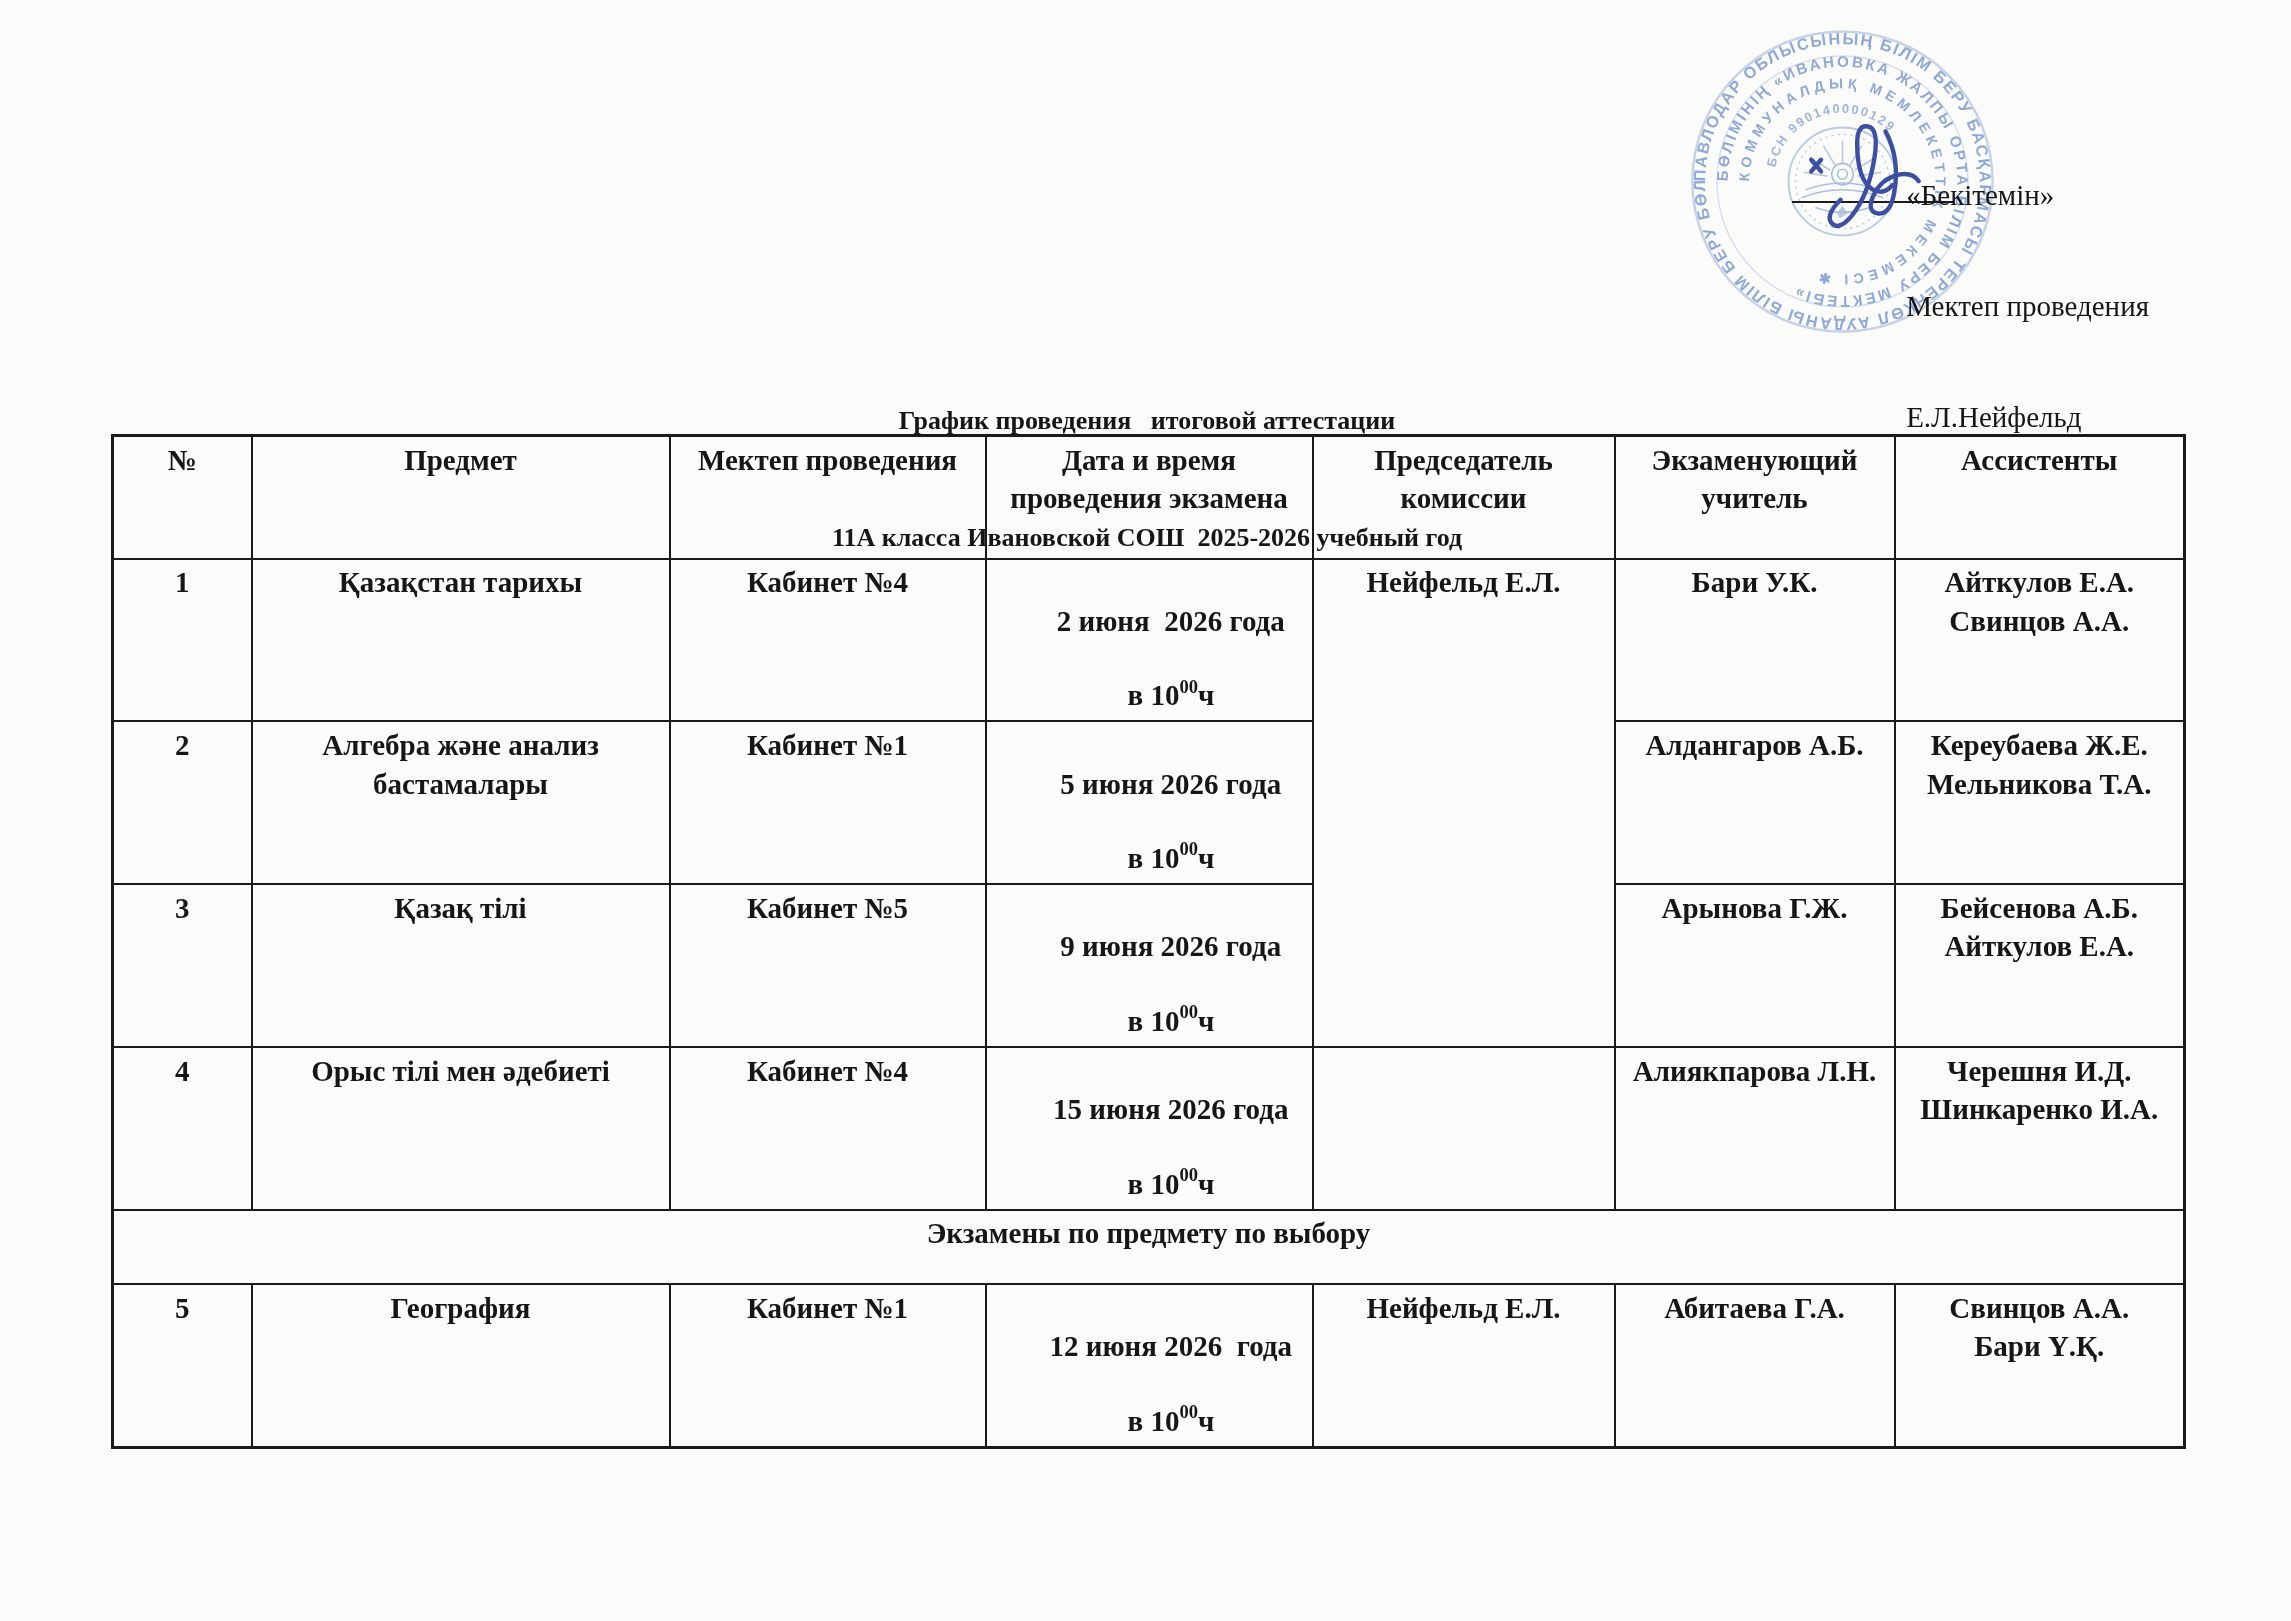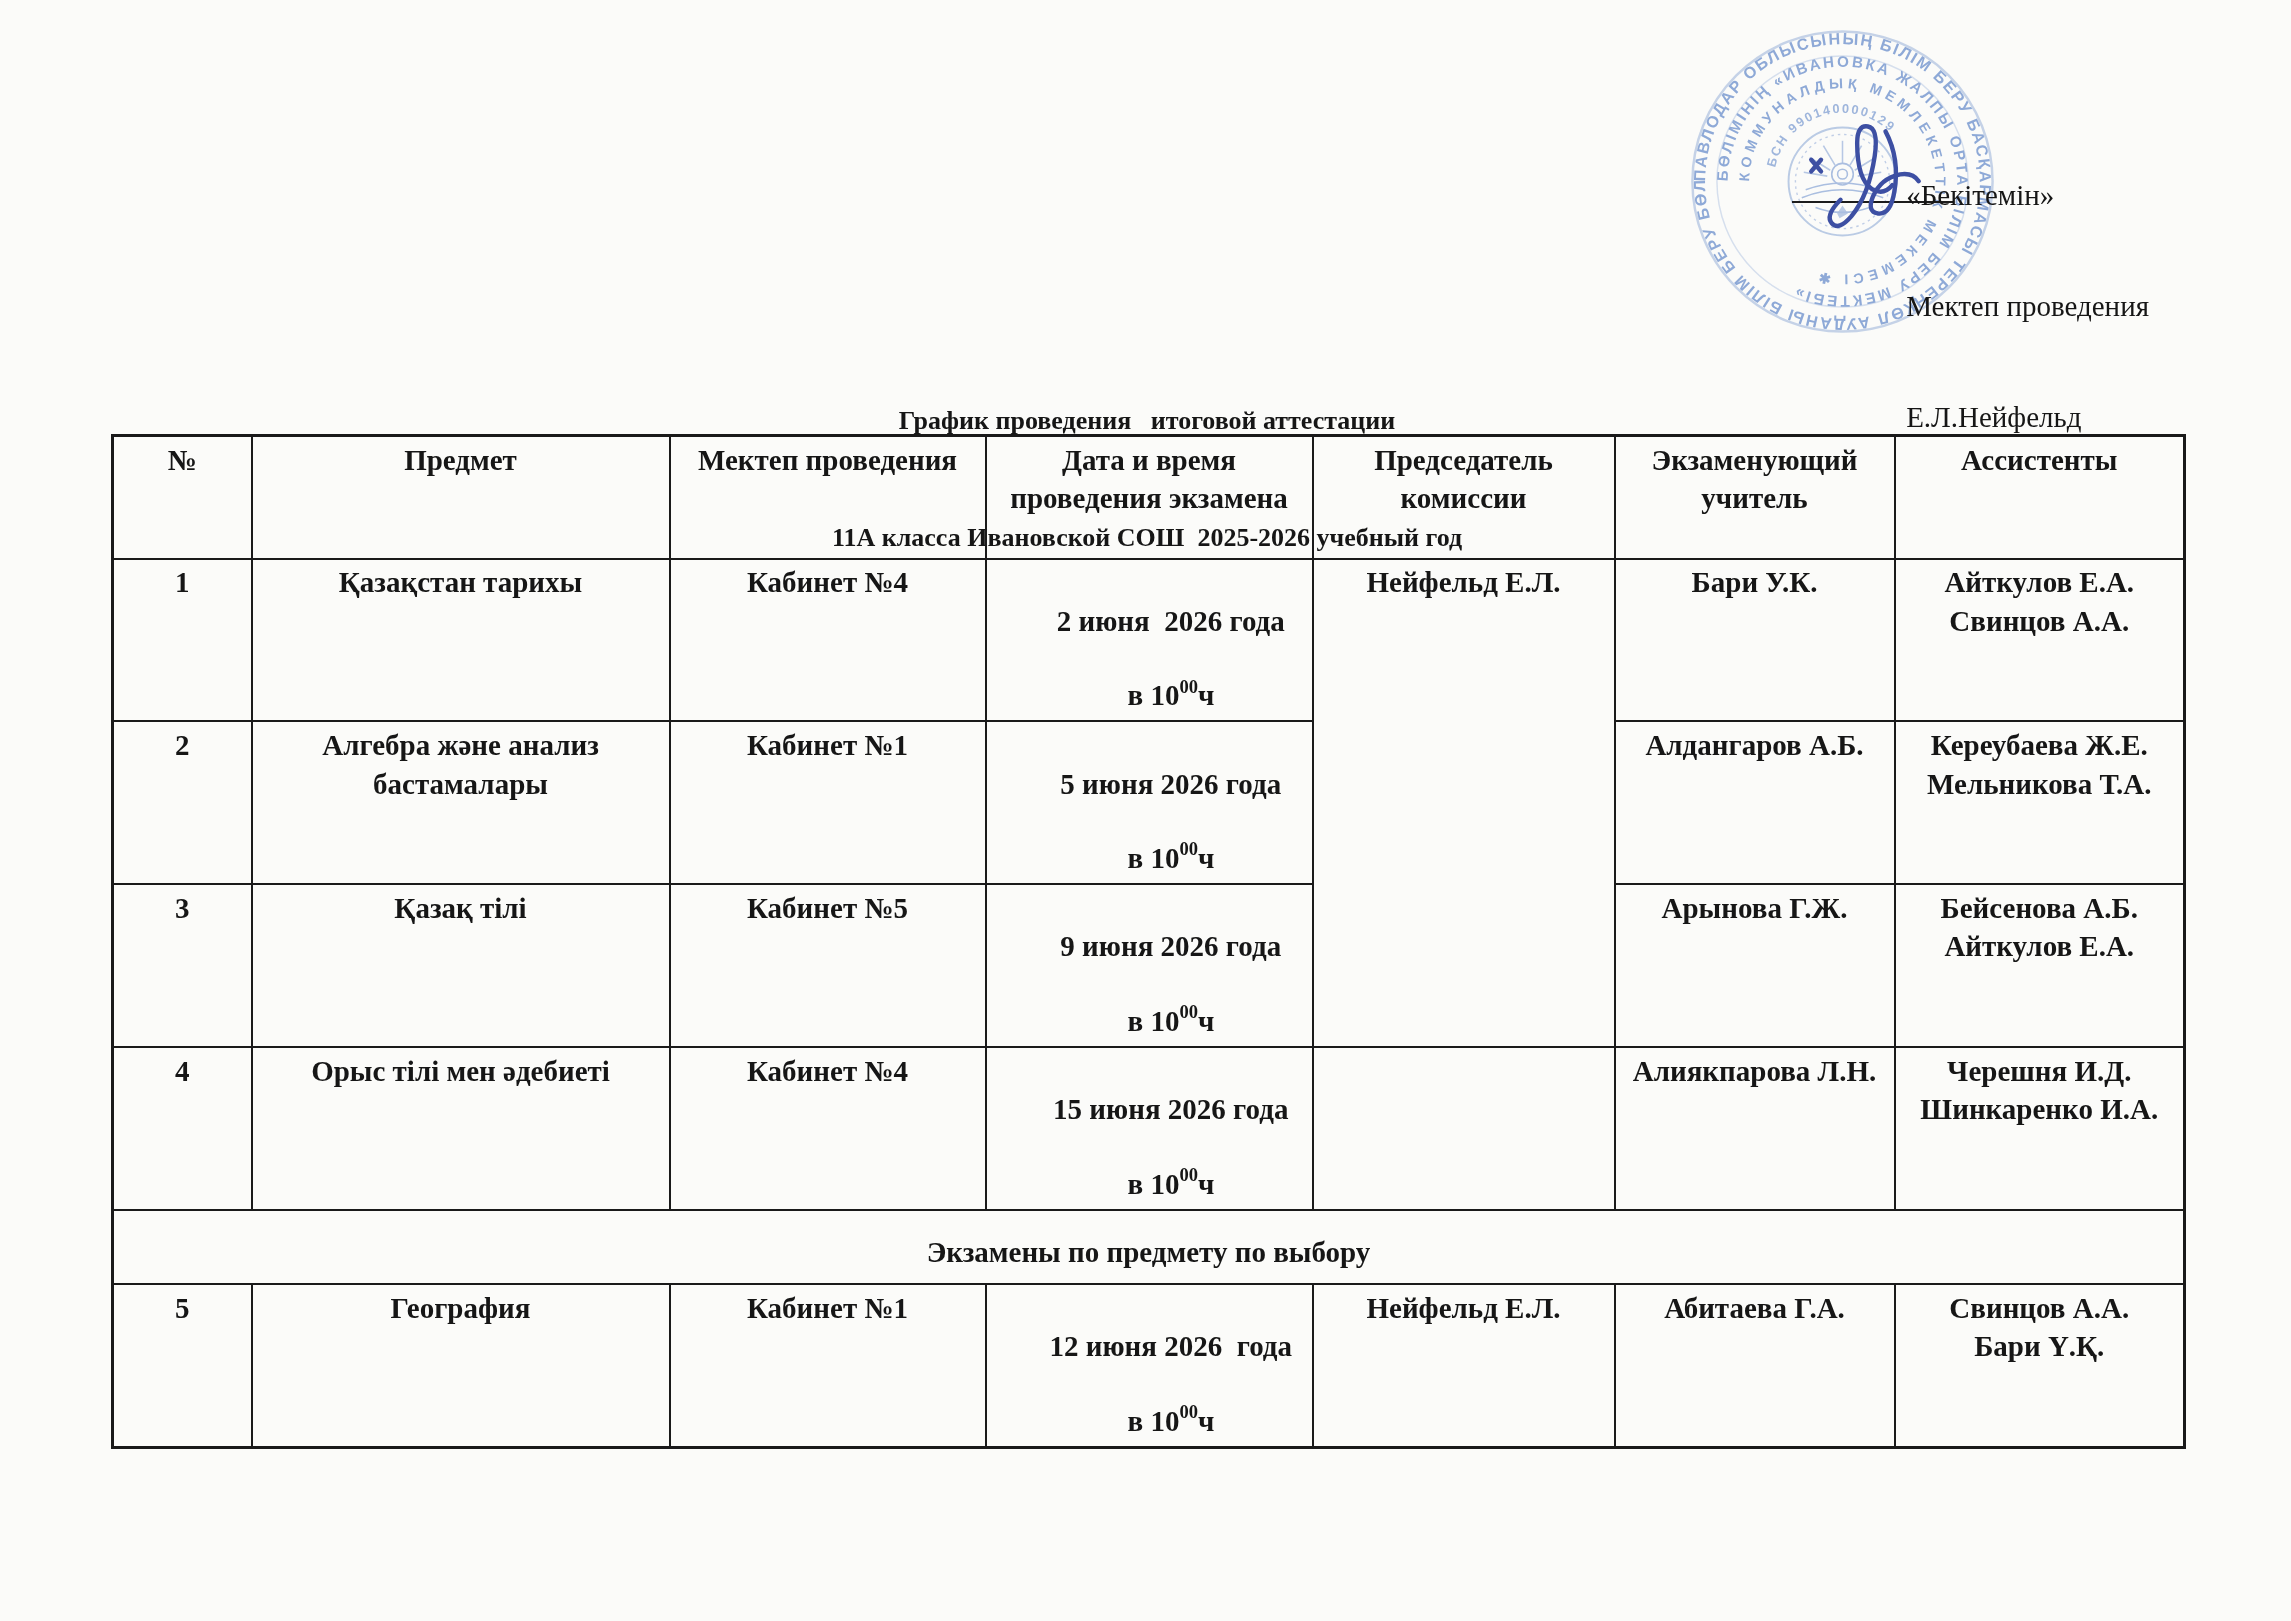--- a/index.html
+++ b/index.html
@@ -56,21 +56,21 @@
   tr.r4{height:134px;} tr.sec{height:74px;} tr.r5{height:115px;}
   td.datecell{position:relative; white-space:pre;}
   .date-time{
     position:absolute; bottom:5.9px; left:0; right:11px;
     text-align:center; transform:translateX(27.4px);
     white-space:normal;
   }
   .date-time sup{font-size:0.64em; position:relative; top:-2px;}
   tr.sec td{
     border-top:2.9px solid #1a1a1a; border-bottom:2.9px solid #1a1a1a;
-    text-align:center; vertical-align:top; padding-top:22px;
+    text-align:center; vertical-align:top; padding-top:3px;
   }
 </style>
 </head>
 <body>
 
 <svg class="stamp" width="309" height="309" viewBox="0 0 315 315">
   <defs>
     <path id="ringOuter" d="M 17.5,157.5 a 140,140 0 1,1 280,0 a 140,140 0 1,1 -280,0"></path>
     <path id="ringMiddle" d="M 40.5,157.5 a 117,117 0 1,1 234,0 a 117,117 0 1,1 -234,0"></path>
     <path id="ringInner" d="M 62.5,157.5 a 95,95 0 1,1 190,0 a 95,95 0 1,1 -190,0"></path>

